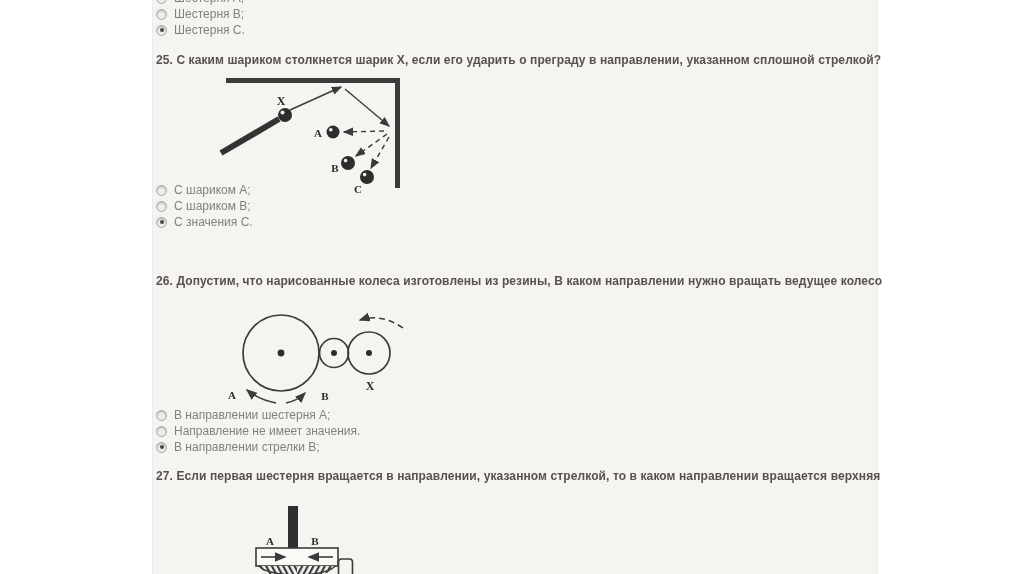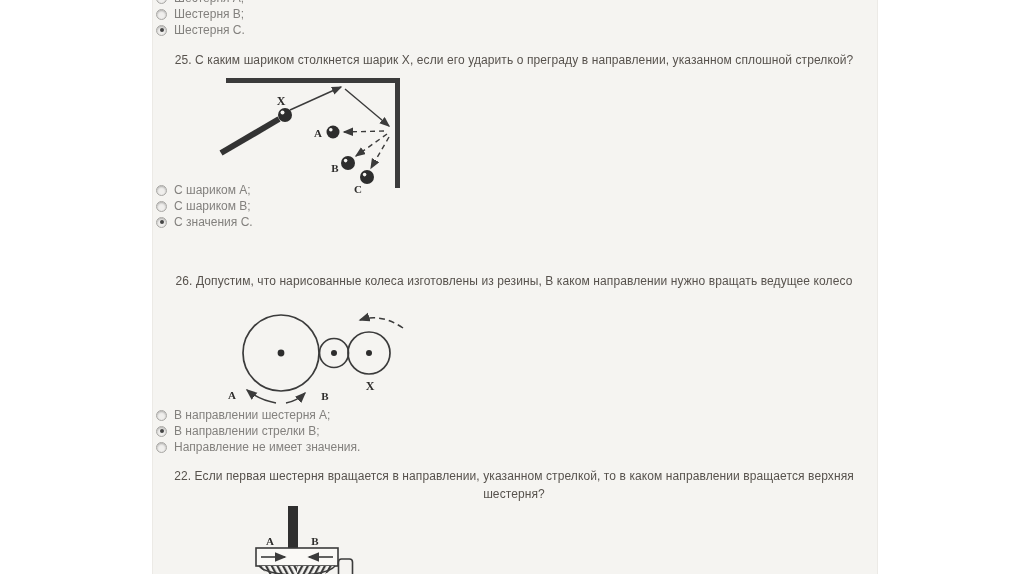--- a/index.html
+++ b/index.html
@@ -2,36 +2,36 @@
 <html><head>
 <meta charset="utf-8">
 <style>
   html,body{margin:0;padding:0}
   body{
     width:1024px;height:574px;background:#ffffff;overflow:hidden;position:relative;
     font-family:"Liberation Sans",sans-serif;
   }
   .panel{
     position:absolute;left:152px;top:0;width:724px;height:574px;
-    background:#f5f4f1;border-left:1px solid #eceae6;border-right:1px solid #eceae6;text-align:center;
+    background:#f5f4f1;border-left:1px solid #eceae6;border-right:1px solid #eceae6;
   }
   .opt-block{position:absolute;left:3px}
   .opt-row{display:flex;align-items:center;height:16px;gap:7px;cursor:default}
   .radio{
     width:9px;height:9px;border-radius:50%;background:#f0efed;
     border:1px solid #a9a8a5;box-shadow:inset 0 1px 2px rgba(0,0,0,.28);
     position:relative;flex:none;
   }
   .radio.selected::after{
     content:"";position:absolute;left:2.5px;top:2.5px;width:4px;height:4px;
     border-radius:50%;background:#454545;
   }
   .opt-label{font-size:12px;color:#83817e;white-space:nowrap}
   .q-head{
-    position:absolute;left:3px;width:716px;font-size:12px;font-weight:normal;
+    position:absolute;left:3px;width:716px;font-size:12px;font-weight:bold;
     color:#57524d;line-height:18px;letter-spacing:.1px;
   }
   .q-head div{white-space:nowrap}
   .diagram{position:absolute}
   .diagram text{font-family:"Liberation Serif","DejaVu Serif",serif;font-weight:bold;fill:#2e2d2c}
 </style>
 </head>
 <body>
 
 <div class="panel">
@@ -129,32 +129,31 @@
     <text x="102" y="100" font-size="11" text-anchor="middle">B</text>
     <text x="147" y="90" font-size="12" text-anchor="middle">X</text>
   </svg>
 
   <div class="opt-block" style="top:407px">
     <div class="opt-row">
       <span class="radio"></span>
       <span class="opt-label">В направлении шестерня A;</span>
     </div>
     <div class="opt-row">
+      <span class="radio"></span>
+      <span class="opt-label">Направление не имеет значения.</span>
+    </div>
+    <div class="opt-row">
       <span class="radio selected"></span>
       <span class="opt-label">В направлении стрелки B;</span>
-    </div>
-    <div class="opt-row">
-      <span class="radio"></span>
-      <span class="opt-label">Направление не имеет значения.</span>
     </div>
   </div>
 
   <div class="q-head" style="top:467px">
-    <div>22. Если первая шестерня вращается в направлении, указанном стрелкой, то в каком направлении вращается верхняя</div>
-    <div>шестерня?</div>
+    <div>27. Если первая шестерня вращается в направлении, указанном стрелкой, то в каком направлении вращается верхняя</div>
   </div>
 
   <svg class="diagram" style="left:96px;top:504px" width="110" height="70" viewBox="0 0 110 70">
     <defs>
       <marker id="ah27" markerWidth="8" markerHeight="7" refX="6.5" refY="3" orient="auto">
         <path d="M0,0 L7.5,3 L0,6 Z" fill="#3b3b3b"></path>
       </marker>
       <pattern id="hatchL27" width="5" height="10" patternUnits="userSpaceOnUse" patternTransform="rotate(-28)">
         <rect width="5" height="10" fill="#f5f4f1"></rect>
         <rect width="2.2" height="10" fill="#3b3b3b"></rect>

